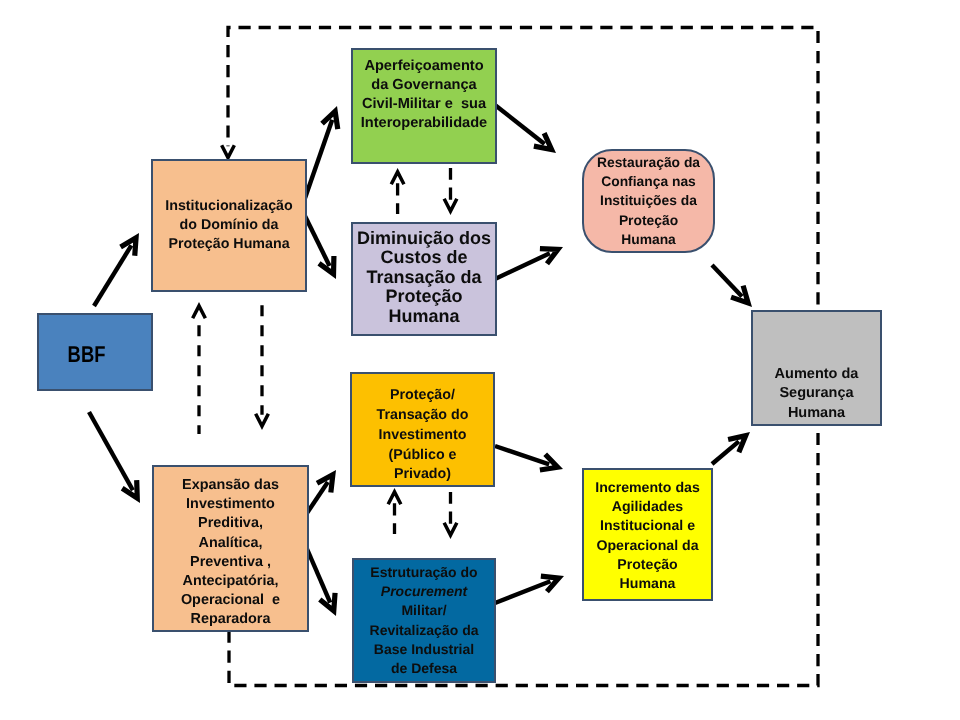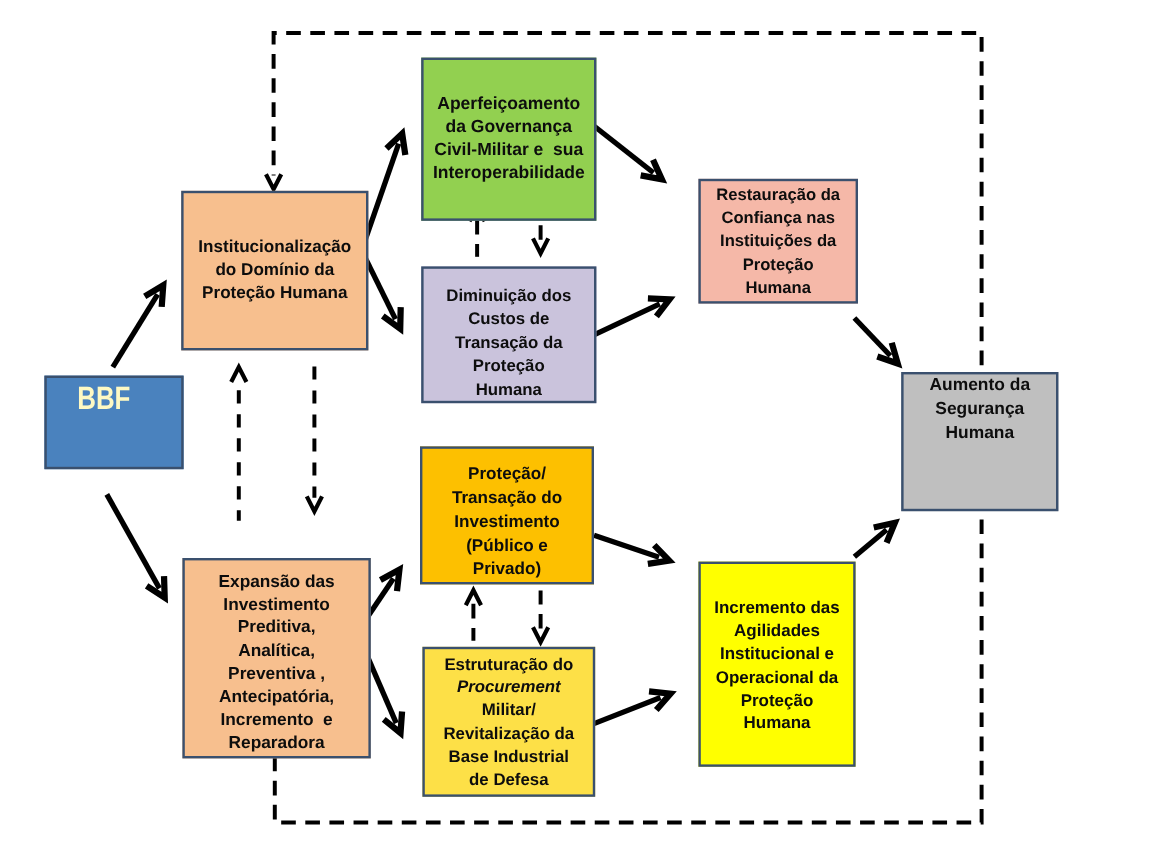--- a/index.html
+++ b/index.html
@@ -92,97 +92,97 @@
         <path d="M262 414.81649623531445 L262 305" fill="none" stroke="#000000" stroke-width="3.3" stroke-linecap="butt" stroke-linejoin="miter" stroke-dasharray="11 9" stroke-dashoffset="1.5"></path>
         <path d="M255.64413300364635 413.67120244833865L262 426.1452937869758L268.35586699635365 413.67120244833865" fill="none" stroke="#000000" stroke-width="3.5" stroke-linecap="butt" stroke-linejoin="miter"></path>
       </g>
       <g>
         <path d="M235.35586699635365 628.3287975516613L229 615.8547062130242L222.64413300364635 628.3287975516613" fill="none" stroke="#000000" stroke-width="3.5" stroke-linecap="butt" stroke-linejoin="miter"></path>
         <path d="M228 146.3164962353144 L228 27.5 L818 27.5 L818 685.5 L229 685.5 L229 627.1835037646856" fill="none" stroke="#000000" stroke-width="3.3" stroke-linecap="butt" stroke-linejoin="miter" stroke-dasharray="12.2 7.9" stroke-dashoffset="-8.7"></path>
         <path d="M221.64413300364635 145.17120244833862L228 157.64529378697577L234.35586699635365 145.17120244833862" fill="none" stroke="#000000" stroke-width="3.5" stroke-linecap="butt" stroke-linejoin="miter"></path>
       </g>
     </svg>
   <div id="nodes">
-      <div class="node" style="left: 37px; top: 313px; width: 116px; height: 78px; background: rgb(74, 130, 190); font-size: 27px; line-height: 26px; align-items: flex-start; padding-top: 4px; color: #fef9c3;">
+      <div class="node" style="left: 37px; top: 313px; width: 116px; height: 78px; background: rgb(74, 130, 190); font-size: 23px; line-height: 26px; align-items: center; padding-top: 4px; color: #000000;">
         <span class="lbl" style="display: inline-block; transform: translateX(-8.5px) scaleX(0.8);">
           <span class="line">BBF</span>
         </span>
       </div>
       <div class="node" style="left: 151px; top: 159px; width: 156px; height: 133px; background: rgb(247, 191, 142); font-size: 14.25px; line-height: 19.2px; align-items: center;">
         <span class="lbl">
           <span class="line">Institucionalização</span>
           <span class="line">do Domínio da</span>
           <span class="line">Proteção Humana</span>
         </span>
       </div>
-      <div class="node" style="left: 351px; top: 48px; width: 146px; height: 136px; background: rgb(146, 208, 80); font-size: 14.6px; line-height: 18.9px; align-items: flex-start; padding-top: 28px;">
+      <div class="node" style="left: 351px; top: 48px; width: 146px; height: 116px; background: rgb(146, 208, 80); font-size: 14.6px; line-height: 18.9px; align-items: flex-start; padding-top: 7px;">
         <span class="lbl">
           <span class="line">Aperfeiçoamento</span>
           <span class="line">da Governança</span>
           <span class="line">Civil-Militar e  sua</span>
           <span class="line">Interoperabilidade</span>
         </span>
       </div>
-      <div class="node" style="left: 351px; top: 222px; width: 146px; height: 114px; background: rgb(202, 195, 220); font-size: 14px; line-height: 19.4px; align-items: flex-end; padding-top: 5px;">
+      <div class="node" style="left: 351px; top: 222px; width: 146px; height: 114px; background: rgb(202, 195, 220); font-size: 18px; line-height: 19.4px; align-items: flex-start; padding-top: 5px;">
         <span class="lbl">
           <span class="line">Diminuição dos</span>
           <span class="line">Custos de</span>
           <span class="line">Transação da</span>
           <span class="line">Proteção</span>
           <span class="line">Humana</span>
         </span>
       </div>
-      <div class="node" style="left: 582px; top: 149px; width: 133px; height: 104px; background: rgb(245, 184, 168); font-size: 13.85px; line-height: 19.2px; align-items: center;">
+      <div class="node" style="left: 582px; top: 149px; width: 133px; height: 104px; background: rgb(245, 184, 168); font-size: 13.85px; line-height: 19.2px; align-items: center; border-radius: 30px;">
         <span class="lbl">
           <span class="line">Restauração da</span>
           <span class="line">Confiança nas</span>
           <span class="line">Instituições da</span>
           <span class="line">Proteção</span>
           <span class="line">Humana</span>
         </span>
       </div>
-      <div class="node" style="left: 751px; top: 310px; width: 131px; height: 116px; background: rgb(191, 191, 191); font-size: 14.5px; line-height: 19.8px; align-items: flex-start;">
+      <div class="node" style="left: 751px; top: 310px; width: 131px; height: 116px; background: rgb(191, 191, 191); font-size: 14.5px; line-height: 19.8px; align-items: flex-end;">
         <span class="lbl">
           <span class="line">Aumento da</span>
           <span class="line">Segurança</span>
           <span class="line">Humana</span>
         </span>
       </div>
       <div class="node" style="left: 152px; top: 433px; width: 157px; height: 167px; background: rgb(247, 191, 142); font-size: 14.4px; line-height: 19.2px; align-items: center; padding-top: 8.6px; margin-top: 32px;">
         <span class="lbl">
           <span class="line">Expansão das</span>
           <span class="line">Investimento</span>
           <span class="line">Preditiva,</span>
           <span class="line">Analítica,</span>
           <span class="line">Preventiva ,</span>
           <span class="line">Antecipatória,</span>
-          <span class="line">Incremento  e</span>
+          <span class="line">Operacional  e</span>
           <span class="line">Reparadora</span>
         </span>
       </div>
       <div class="node" style="left: 350px; top: 372px; width: 145px; height: 115px; background: rgb(253, 192, 0); font-size: 14.25px; line-height: 19.7px; align-items: flex-end; padding-top: 3px;">
         <span class="lbl">
           <span class="line">Proteção/</span>
           <span class="line">Transação do</span>
           <span class="line">Investimento</span>
           <span class="line">(Público e</span>
           <span class="line">Privado)</span>
         </span>
       </div>
-      <div class="node" style="left: 352px; top: 539px; width: 144px; height: 125px; background: #fde047; font-size: 14px; line-height: 19.2px; align-items: center;">
+      <div class="node" style="left: 352px; top: 558px; width: 144px; height: 125px; background: #0369a1; font-size: 14px; line-height: 19.2px; align-items: center;">
         <span class="lbl">
           <span class="line">Estruturação do</span>
           <span class="line"><span class="ital">Procurement</span></span>
           <span class="line">Militar/</span>
           <span class="line">Revitalização da</span>
           <span class="line">Base Industrial</span>
           <span class="line">de Defesa</span>
         </span>
       </div>
-      <div class="node" style="left: 582px; top: 468px; width: 131px; height: 171px; background: rgb(255, 255, 0); font-size: 14.15px; line-height: 19.1px; align-items: center; padding-top: 2px;">
+      <div class="node" style="left: 582px; top: 468px; width: 131px; height: 133px; background: rgb(255, 255, 0); font-size: 14.15px; line-height: 19.1px; align-items: center; padding-top: 2px;">
         <span class="lbl">
           <span class="line">Incremento das</span>
           <span class="line">Agilidades</span>
           <span class="line">Institucional e</span>
           <span class="line">Operacional da</span>
           <span class="line">Proteção</span>
           <span class="line">Humana</span>
         </span>
       </div>
     </div>

